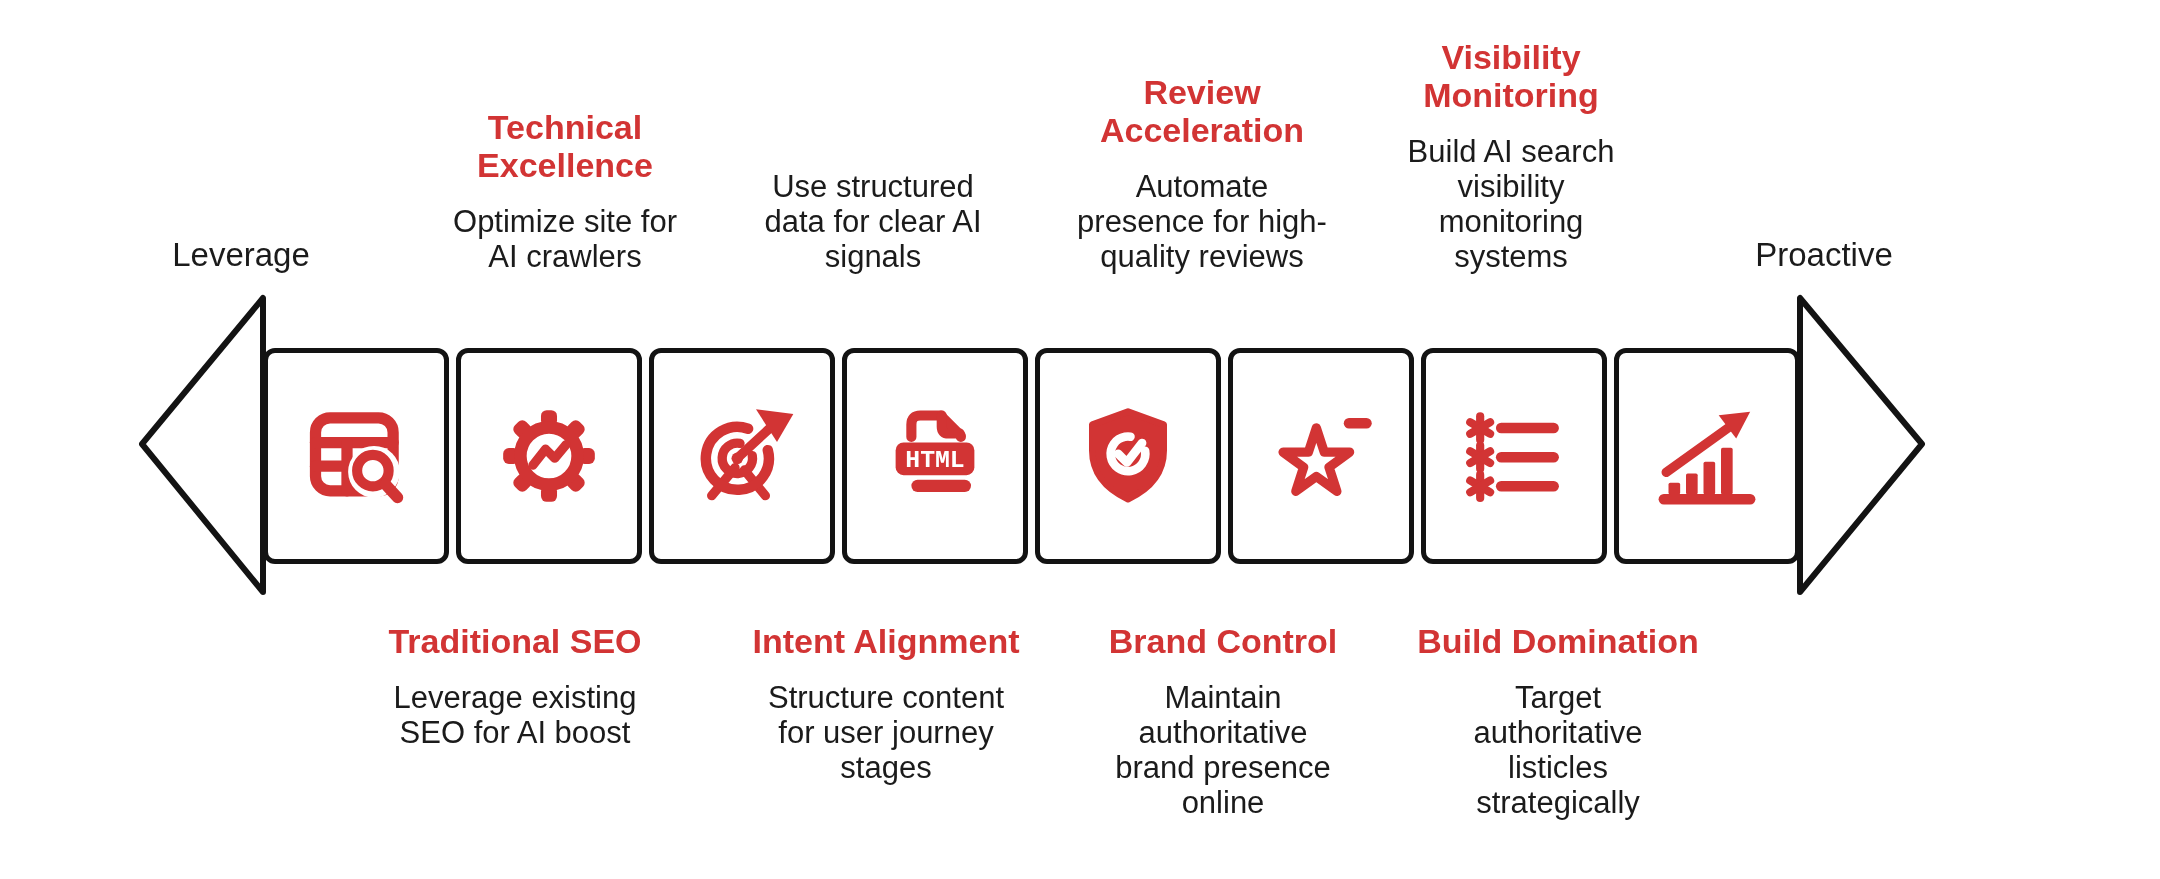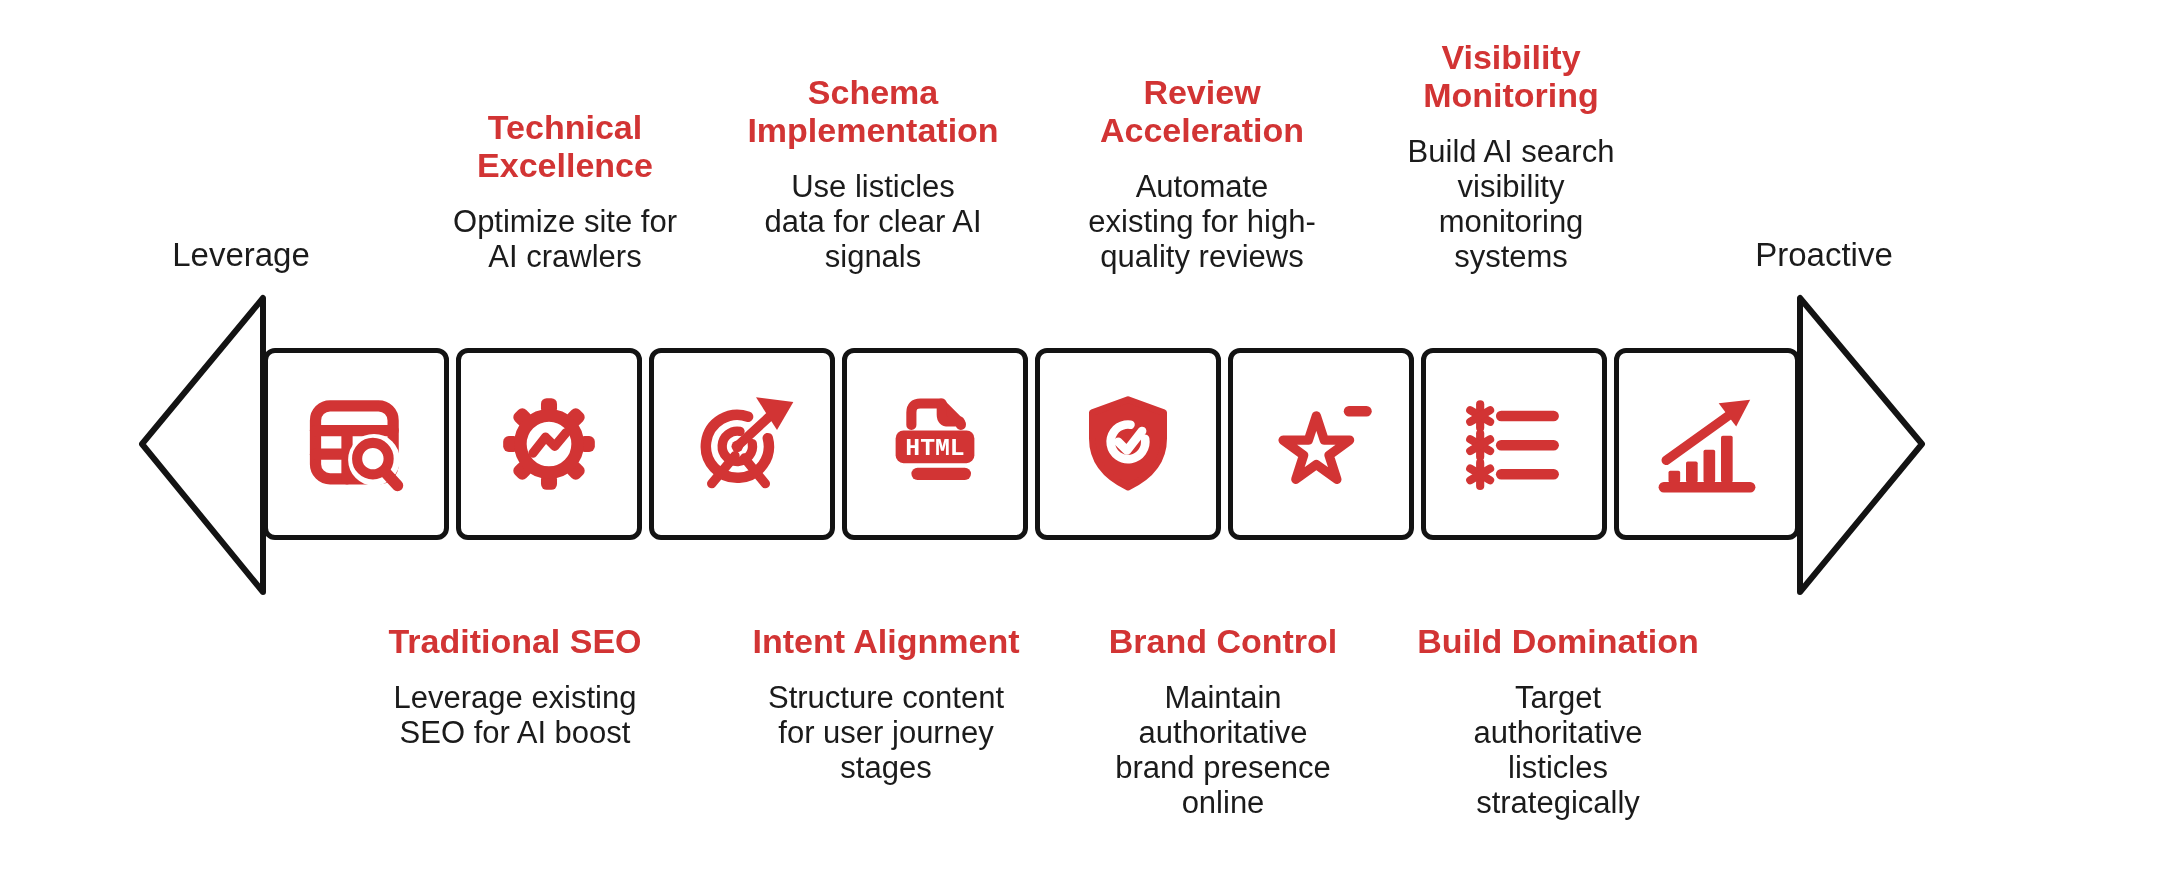--- a/index.html
+++ b/index.html
@@ -26,21 +26,21 @@
   .stage.bottom{top:622px;}
   .stage-title{
     color:var(--red);font-weight:700;font-size:34px;line-height:38px;
     white-space:pre-line;margin-bottom:20px;
   }
   .stage-desc{
     color:var(--text);font-size:31px;line-height:35px;white-space:pre-line;text-align:center;
   }
   #arrowheads{position:absolute;left:0;top:0;width:2160px;height:879px;}
   .box-row{
-    position:absolute;left:263px;top:348px;width:1537px;height:192px;
+    position:absolute;left:263px;top:348px;width:1537px;height:216px;
     display:flex;gap:7px;
   }
   .icon-box{
     flex:1;background:#fff;border:5px solid var(--ink);border-radius:12px;
     display:flex;align-items:center;justify-content:center;
   }
   .icon-box svg{display:block;}
 </style>
 </head>
 <body>
@@ -48,31 +48,29 @@
 <div class="endpoint" style="left:241px">Leverage</div>
 <div class="endpoint" style="left:1824px">Proactive</div>
 
 <div class="stage top" style="left:565px">
   <div class="stage-title">Technical
 Excellence</div>
   <div class="stage-desc">Optimize site for
 AI crawlers</div>
 </div>
 <div class="stage top" style="left:873px">
-  <div class="stage-title">Schema
-Implementation</div>
-  <div class="stage-desc">Use listicles
+  <div class="stage-desc">Use structured
 data for clear AI
 signals</div>
 </div>
 <div class="stage top" style="left:1202px">
   <div class="stage-title">Review
 Acceleration</div>
   <div class="stage-desc">Automate
-existing for high-
+presence for high-
 quality reviews</div>
 </div>
 <div class="stage top" style="left:1511px">
   <div class="stage-title">Visibility
 Monitoring</div>
   <div class="stage-desc">Build AI search
 visibility
 monitoring
 systems</div>
 </div>

